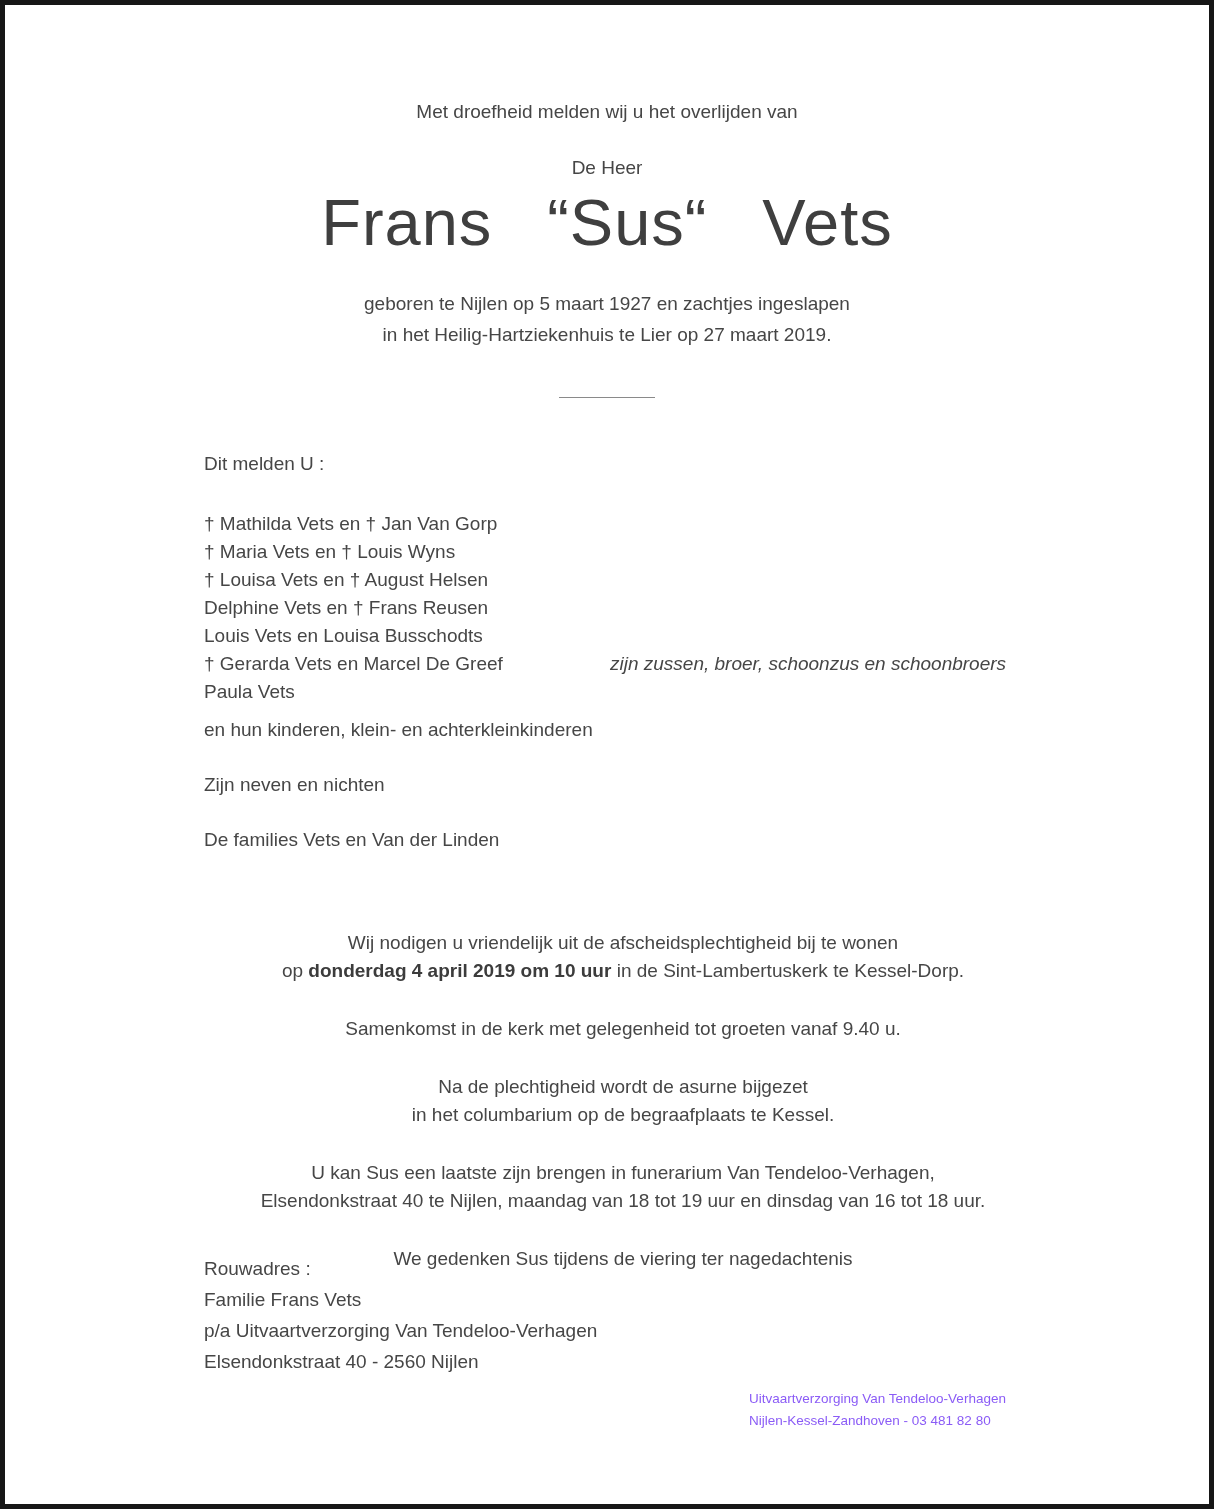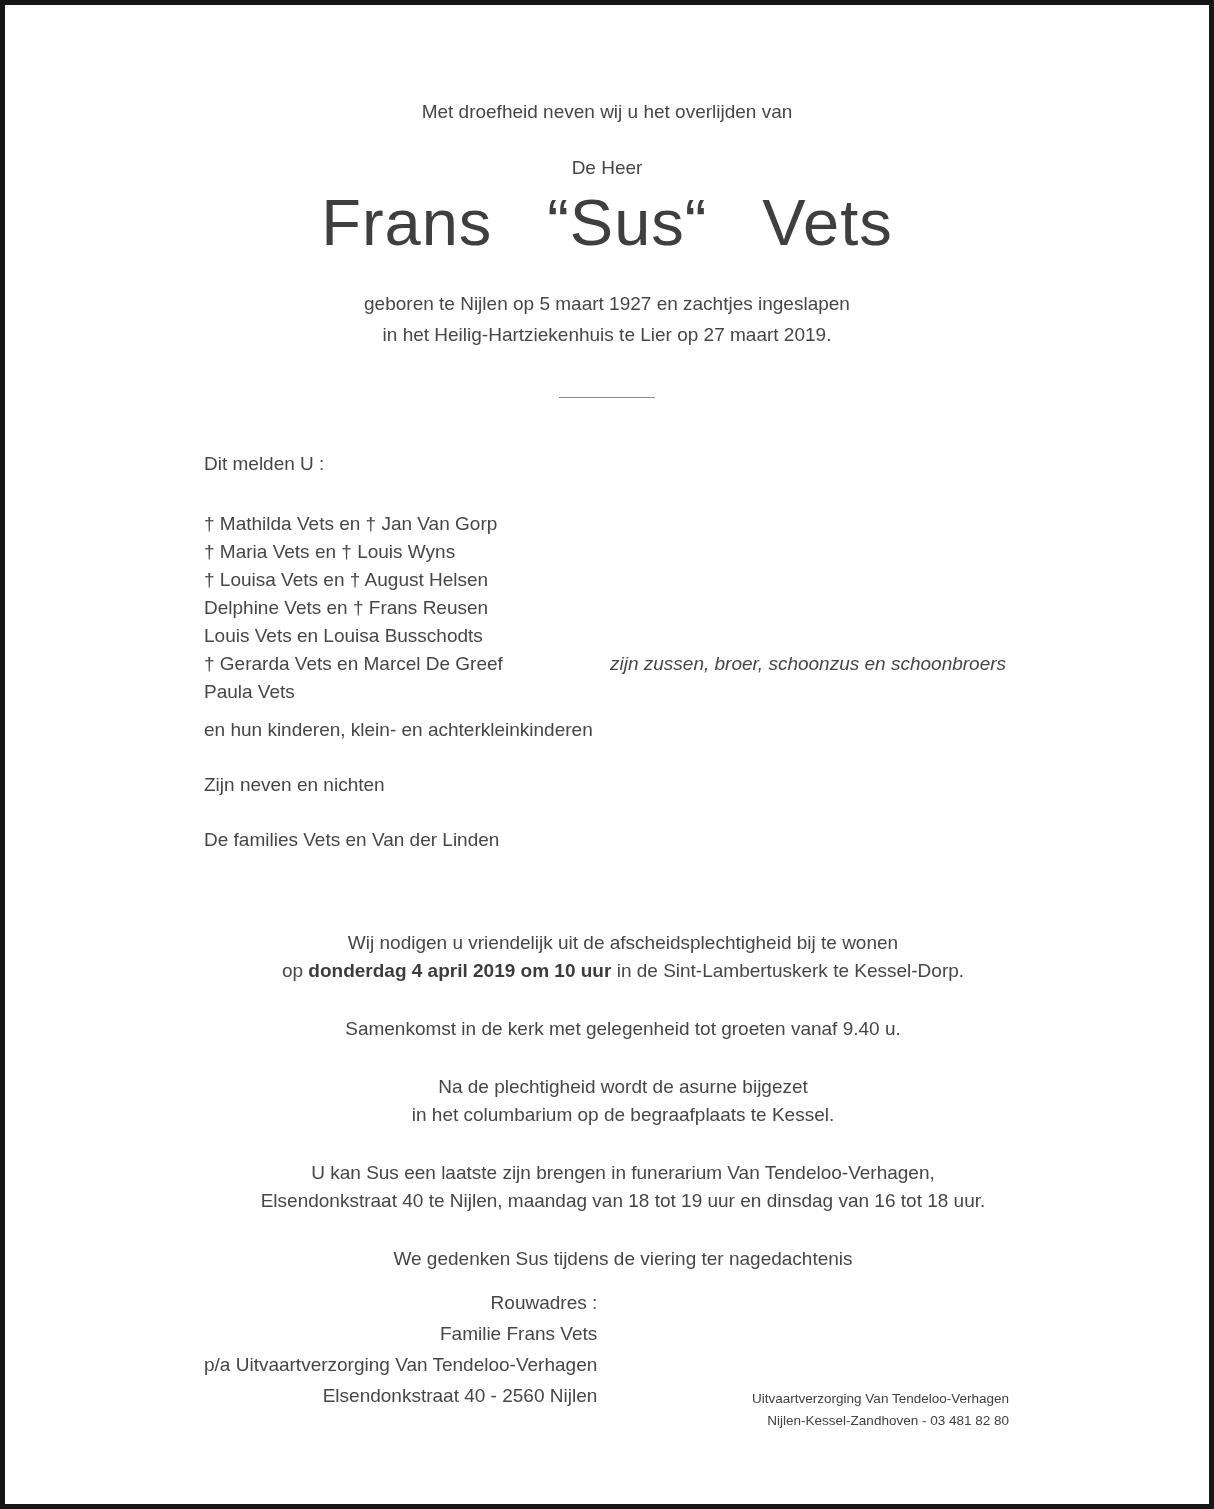--- a/index.html
+++ b/index.html
@@ -55,38 +55,38 @@
     top: 0;
     font-style: italic;
     white-space: nowrap;
   }
   .descendants  { top: 714px; }
   .nephews      { top: 769px; }
   .families     { top: 824px; }
   .ceremony     { top: 924px; line-height: 28px; padding-left: 16px; }
   .ceremony p   { margin: 0 0 30px 0; }
   .date-emph    { font-weight: bold; color: #3c3c3c; }
-  .rouwadres    { top: 1282px; line-height: 31px; text-align: right; }
+  .rouwadres    { top: 1248px; line-height: 31px; }
   .funeral-home {
     position: absolute;
-    left: 724px;
+    left: 744px;
     top: 1383px;
     width: 280px;
-    text-align: right;
+    text-align: left;
     font-size: 13.5px;
     line-height: 22px;
-    color: #404040;
+    color: #8b5cf6;
   }
 </style>
 </head>
 <body>
 
 <div class="page">
 
-  <div class="center intro">Met droefheid neven wij u het overlijden van</div>
+  <div class="center intro">Met droefheid melden wij u het overlijden van</div>
 
   <div class="center salutation">De Heer</div>
 
   <h1 class="center deceased-name">Frans “Sus“ Vets</h1>
 
   <div class="center birth-death">
     <div>geboren te Nijlen op 5 maart 1927 en zachtjes ingeslapen</div>
     <div>in het Heilig-Hartziekenhuis te Lier op 27 maart 2019.</div>
   </div>
 

